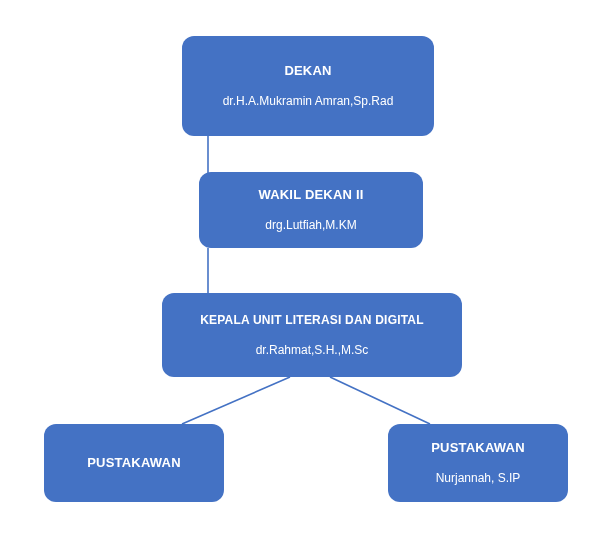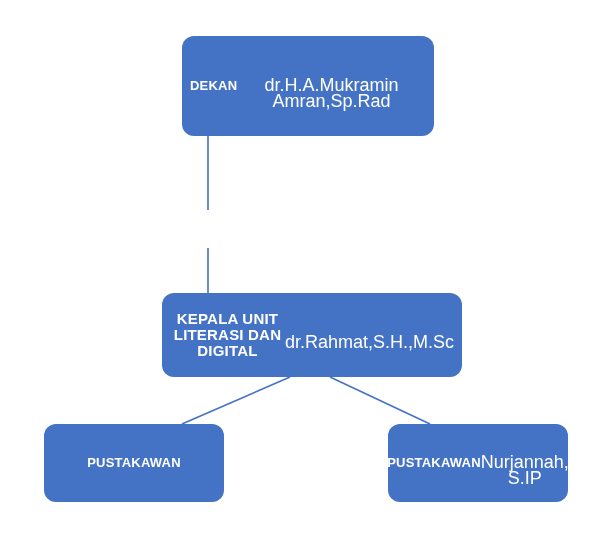--- a/index.html
+++ b/index.html
@@ -26,35 +26,35 @@
     height: 542px;
     pointer-events: none;
   }
   .node {
     position: absolute;
     box-sizing: border-box;
     background: #4472c4;
     border-radius: 12px;
     color: #ffffff;
     display: flex;
-    flex-direction: row;
+    flex-direction: column;
     align-items: center;
     justify-content: center;
     text-align: center;
     padding: 6px 8px;
   }
   .node .title {
     font-weight: bold;
     font-size: 13px;
     line-height: 16px;
     letter-spacing: 0.2px;
   }
   .node .name {
     font-weight: normal;
-    font-size: 18px;
+    font-size: 12px;
     line-height: 16px;
     margin-top: 14px;
   }
   
   #node-dekan {
     left: 182px;
     top: 36px;
     width: 252px;
     height: 100px;
   }
@@ -76,21 +76,21 @@
     width: 180px;
     height: 78px;
   }
   #node-pustakawan-2 {
     left: 388px;
     top: 424px;
     width: 180px;
     height: 78px;
   }
   #node-kepala-unit .title {
-    font-size: 15px;
+    font-size: 12px;
   }
 </style>
 </head>
 <body>
 
 <div id="org-chart">
 
   <svg class="connector-layer" viewBox="0 0 613 542" width="613" height="542" xmlns="http://www.w3.org/2000/svg">
 
     <line x1="208" y1="136" x2="208" y2="210" stroke="#4472c4" stroke-width="1.6"></line>
@@ -100,20 +100,24 @@
     <line x1="290" y1="377" x2="182" y2="424" stroke="#4472c4" stroke-width="1.6"></line>
 
     <line x1="330" y1="377" x2="430" y2="424" stroke="#4472c4" stroke-width="1.6"></line>
   </svg>
 
   <div class="node" id="node-dekan">
     <div class="title">DEKAN</div>
     <div class="name">dr.H.A.Mukramin Amran,Sp.Rad</div>
   </div>
 
+  <div class="node" id="node-wakil-dekan">
+    <div class="title">WAKIL DEKAN II</div>
+    <div class="name">drg.Lutfiah,M.KM</div>
+  </div>
 
   <div class="node" id="node-kepala-unit">
     <div class="title">KEPALA UNIT LITERASI DAN DIGITAL</div>
     <div class="name">dr.Rahmat,S.H.,M.Sc</div>
   </div>
 
   <div class="node" id="node-pustakawan-1">
     <div class="title">PUSTAKAWAN</div>
   </div>
 

